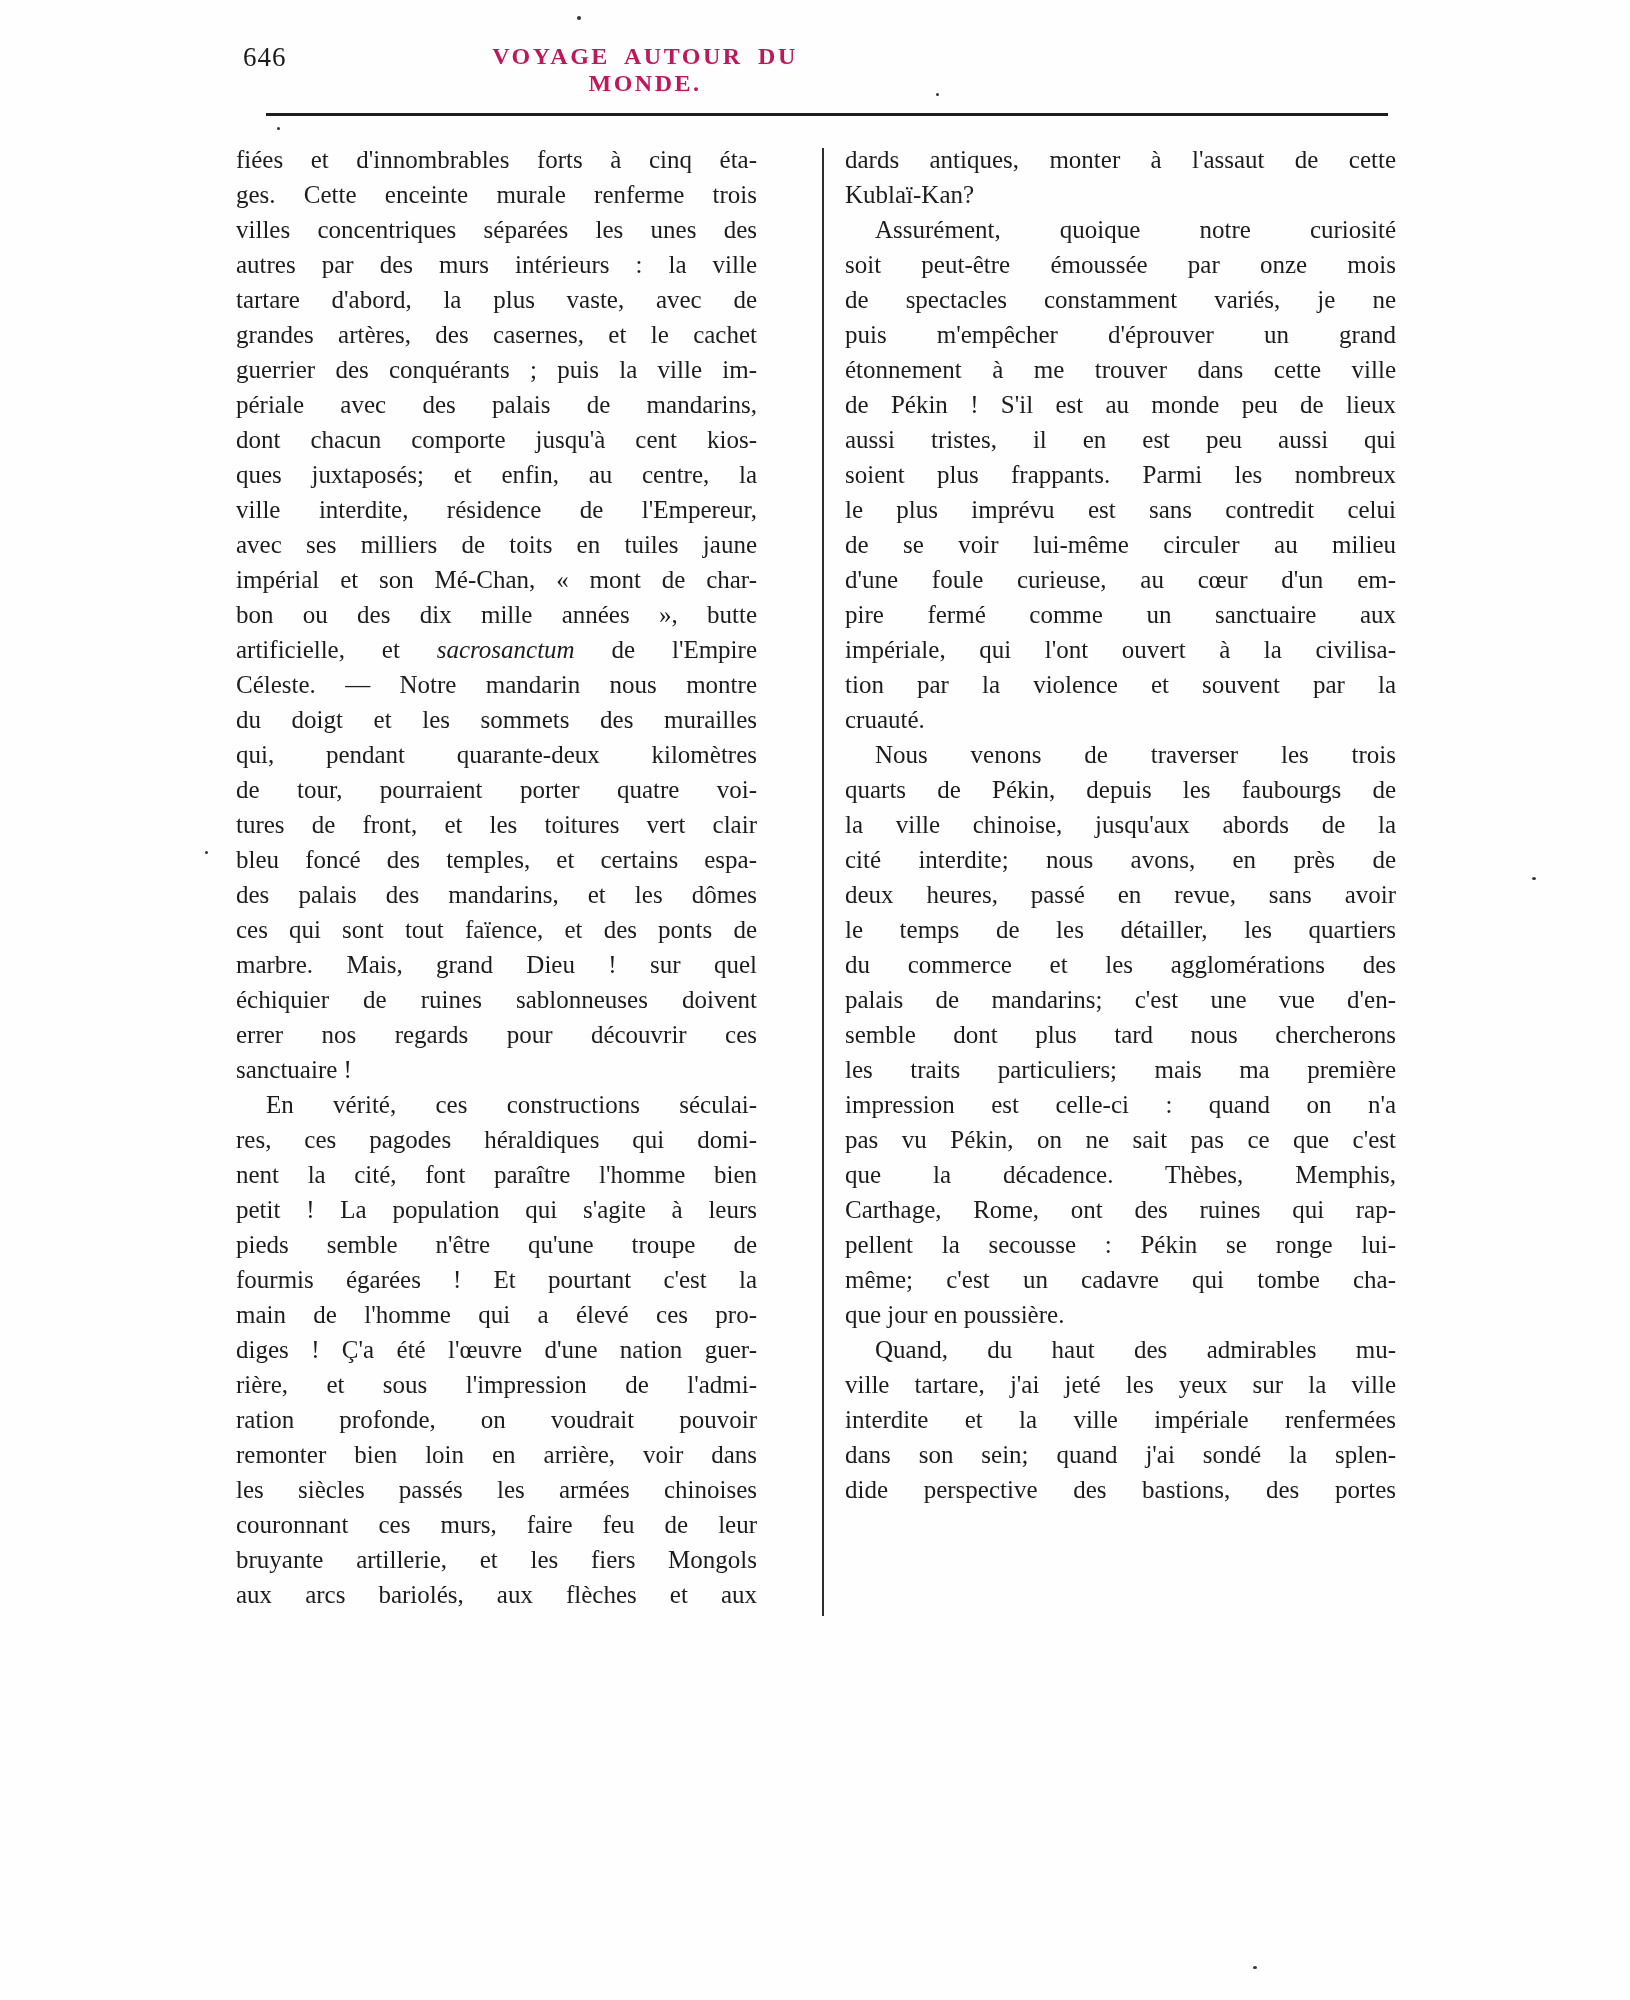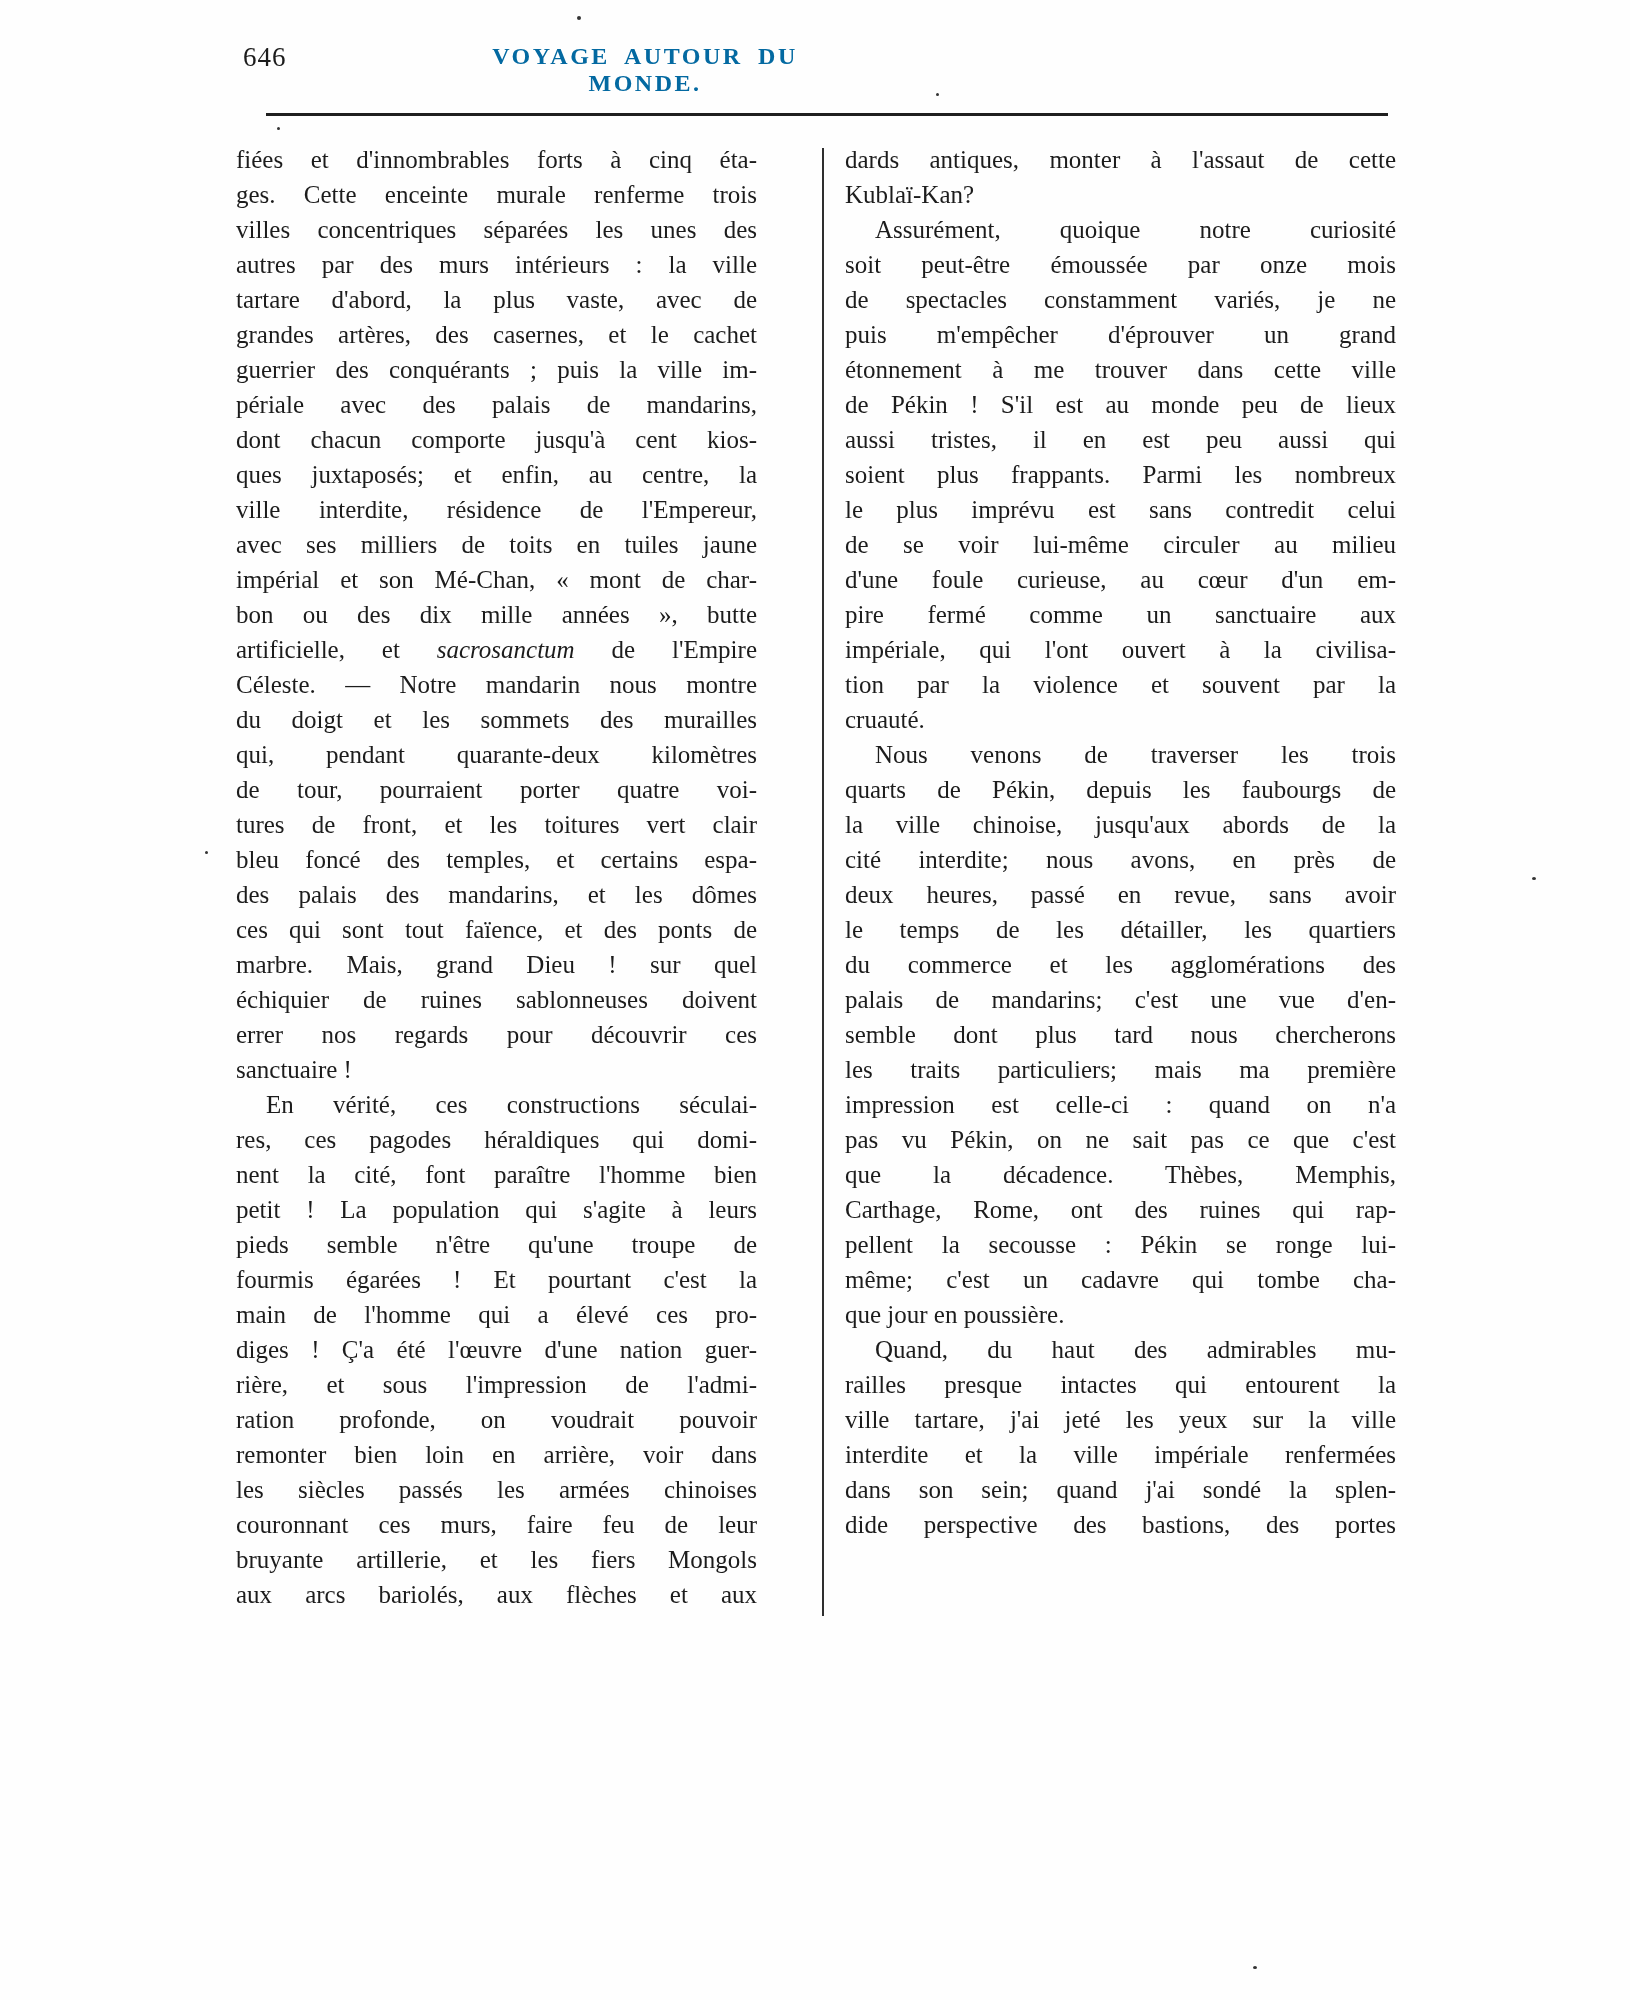--- a/index.html
+++ b/index.html
@@ -15,21 +15,21 @@
 
   .page-number {
     position: absolute; left: 243px; top: 42px;
     font-size: 27px; letter-spacing: 1px;
   }
   .running-title {
     position: absolute; left: 455px; top: 43px; width: 380px;
     text-align: center;
     font-size: 24px; font-weight: bold;
     letter-spacing: 2.5px; word-spacing: 7px;
-    color: #0369a1;
+    color: #be185d;
   }
   .header-rule {
     position: absolute; left: 266px; top: 113px;
     width: 1122px; height: 3px;
     background: #1f1f1f;
   }
   .column-divider {
     position: absolute; left: 822px; top: 148px;
     width: 2px; height: 1468px;
     background: #2e2e2e;
@@ -145,21 +145,20 @@
       <div class="line">semble dont plus tard nous chercherons</div>
       <div class="line">les traits particuliers; mais ma première</div>
       <div class="line">impression est celle-ci : quand on n'a</div>
       <div class="line">pas vu Pékin, on ne sait pas ce que c'est</div>
       <div class="line">que la décadence. Thèbes, Memphis,</div>
       <div class="line">Carthage, Rome, ont des ruines qui rap-</div>
       <div class="line">pellent la secousse : Pékin se ronge lui-</div>
       <div class="line">même; c'est un cadavre qui tombe cha-</div>
       <div class="line flush">que jour en poussière.</div>
       <div class="line indent">Quand, du haut des admirables mu-</div>
-      <div class="line">railles presque intactes qui entourent la</div>
       <div class="line">ville tartare, j'ai jeté les yeux sur la ville</div>
       <div class="line">interdite et la ville impériale renfermées</div>
       <div class="line">dans son sein; quand j'ai sondé la splen-</div>
       <div class="line">dide perspective des bastions, des portes</div>
     </div>
 
   <div class="speck" style="left:577px; top:16px;  width:4px; height:4px;"></div>
   <div class="speck" style="left:936px; top:93px;  width:3px; height:3px;"></div>
   <div class="speck" style="left:277px; top:127px; width:3px; height:3px;"></div>
   <div class="speck" style="left:205px; top:851px; width:3px; height:3px;"></div>

